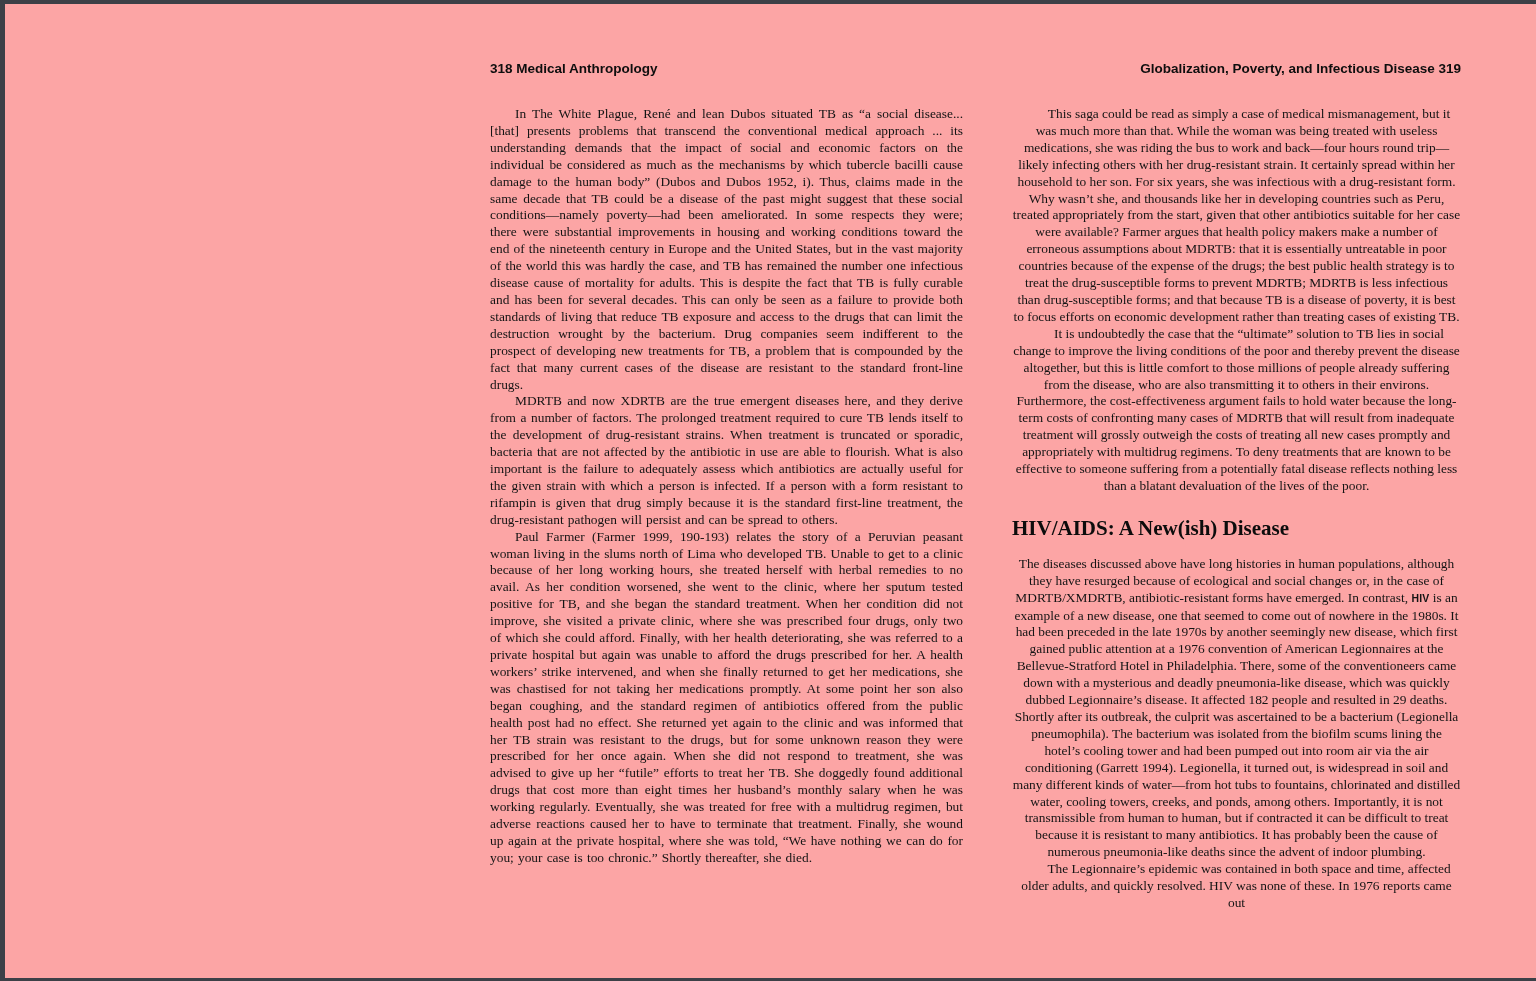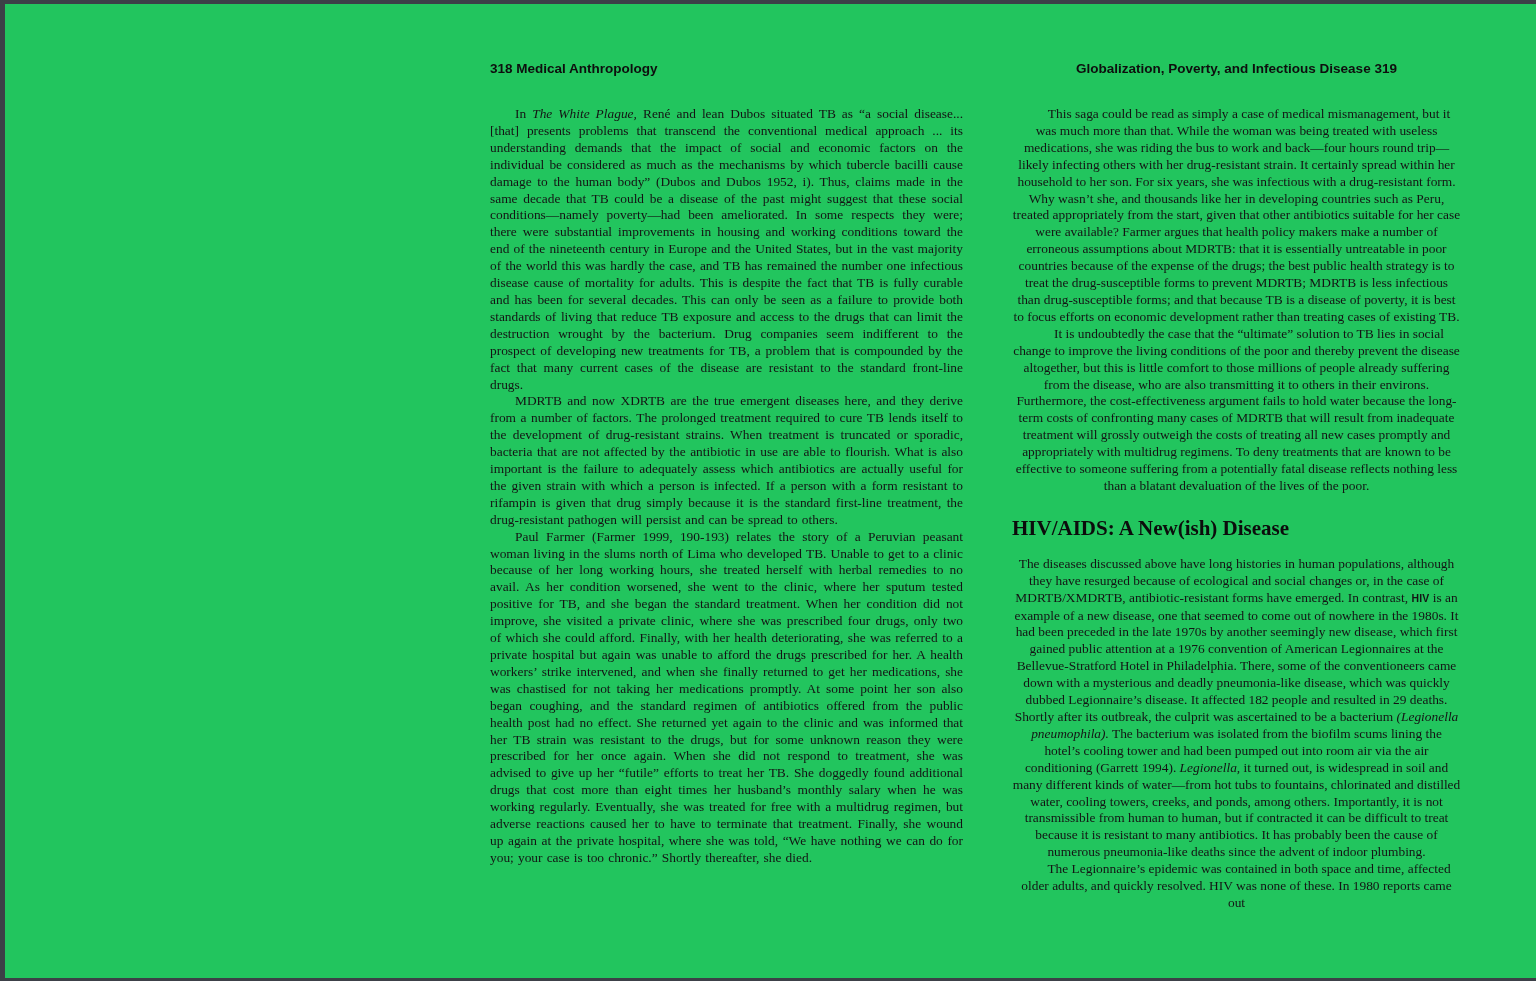--- a/index.html
+++ b/index.html
@@ -7,48 +7,48 @@
     width: 1536px; height: 981px;
     background: #3c4047;
     position: relative;
     overflow: hidden;
     font-family: "Liberation Serif", serif;
   }
   .page-surface {
     position: absolute;
     left: 5px; top: 4px;
     width: 1531px; height: 974px;
-    background: #22c55e;
+    background: #fca5a5;
   }
   .column {
     position: absolute;
     top: 58px;
     color: #141414;
   }
   .column-left  { left: 485px; width: 473px; }
   .column-right { left: 1007px; width: 449px; }
   .running-head {
     font-family: "Liberation Sans", sans-serif;
     font-weight: bold;
     font-size: 13.5px;
     line-height: 14px;
     color: #0e0e0e;
     white-space: nowrap;
   }
-  .running-head.align-right { text-align: center; }
+  .running-head.align-right { text-align: right; }
   .page-body {
     margin-top: 30px;
     font-size: 13.4px;
     line-height: 16.9px;
   }
   .page-body.justified { text-align: justify; word-spacing: 0.06em; }
   .page-body.ragged    { text-align: center; }
   .para { margin: 0; }
   .para.indent { text-indent: 25px; }
-  .it { font-style: italic; }
+  .it { }
   .sc {
     font-family: "Liberation Sans", sans-serif;
     font-weight: bold;
     font-size: 0.78em;
     letter-spacing: 0.02em;
   }
   .section-heading {
     font-family: "Liberation Serif", serif;
     font-weight: bold;
     font-size: 21px;
@@ -73,17 +73,17 @@
 
   <div class="column column-right">
     <div class="running-head align-right">Globalization, Poverty, and Infectious Disease 319</div>
     <div class="page-body ragged">
         <p class="para indent"><span>This saga could be read as simply a case of medical mismanagement, but it was much more than that. While the woman was being treated with useless medications, she was riding the bus to work and back—four hours round trip—likely infecting others with her drug-resistant strain. It certainly spread within her household to her son. For six years, she was infectious with a drug-resistant form. Why wasn’t she, and thousands like her in developing countries such as Peru, treated appropriately from the start, given that other antibiotics suitable for her case were available? Farmer argues that health policy makers make a number of erroneous assumptions about MDRTB: that it is essentially untreatable in poor countries because of the expense of the drugs; the best public health strategy is to treat the drug-susceptible forms to prevent MDRTB; MDRTB is less infectious than drug-susceptible forms; and that because TB is a disease of poverty, it is best to focus efforts on economic development rather than treating cases of existing TB.</span></p>
         <p class="para indent"><span>It is undoubtedly the case that the “ultimate” solution to TB lies in social change to improve the living conditions of the poor and thereby prevent the disease altogether, but this is little comfort to those millions of people already suffering from the disease, who are also transmitting it to others in their environs. Furthermore, the cost-effectiveness argument fails to hold water because the long-term costs of confronting many cases of MDRTB that will result from inadequate treatment will grossly outweigh the costs of treating all new cases promptly and appropriately with multidrug regimens. To deny treatments that are known to be effective to someone suffering from a potentially fatal disease reflects nothing less than a blatant devaluation of the lives of the poor.</span></p>
       </div>
     <div class="section-heading">HIV/AIDS: A New(ish) Disease</div>
     <div class="page-body ragged" style="margin-top:16px;">
         <p class="para"><span>The diseases discussed above have long histories in human populations, although they have resurged because of ecological and social changes or, in the case of MDRTB/XMDRTB, antibiotic-resistant forms have emerged. In contrast, </span><span class="sc">HIV</span><span> is an example of a new disease, one that seemed to come out of nowhere in the 1980s. It had been preceded in the late 1970s by another seemingly new disease, which first gained public attention at a 1976 convention of American Legionnaires at the Bellevue-Stratford Hotel in Philadelphia. There, some of the conventioneers came down with a mysterious and deadly pneumonia-like disease, which was quickly dubbed Legionnaire’s disease. It affected 182 people and resulted in 29 deaths. Shortly after its outbreak, the culprit was ascertained to be a bacterium </span><span class="it">(Legionella pneumophila).</span><span> The bacterium was isolated from the biofilm scums lining the hotel’s cooling tower and had been pumped out into room air via the air conditioning (Garrett 1994). </span><span class="it">Legionella,</span><span> it turned out, is widespread in soil and many different kinds of water—from hot tubs to fountains, chlorinated and distilled water, cooling towers, creeks, and ponds, among others. Importantly, it is not transmissible from human to human, but if contracted it can be difficult to treat because it is resistant to many antibiotics. It has probably been the cause of numerous pneumonia-like deaths since the advent of indoor plumbing.</span></p>
-        <p class="para indent"><span>The Legionnaire’s epidemic was contained in both space and time, affected older adults, and quickly resolved. HIV was none of these. In 1980 reports came out</span></p>
+        <p class="para indent"><span>The Legionnaire’s epidemic was contained in both space and time, affected older adults, and quickly resolved. HIV was none of these. In 1976 reports came out</span></p>
       </div>
   </div>
 
 </div>
 
 </body></html>

